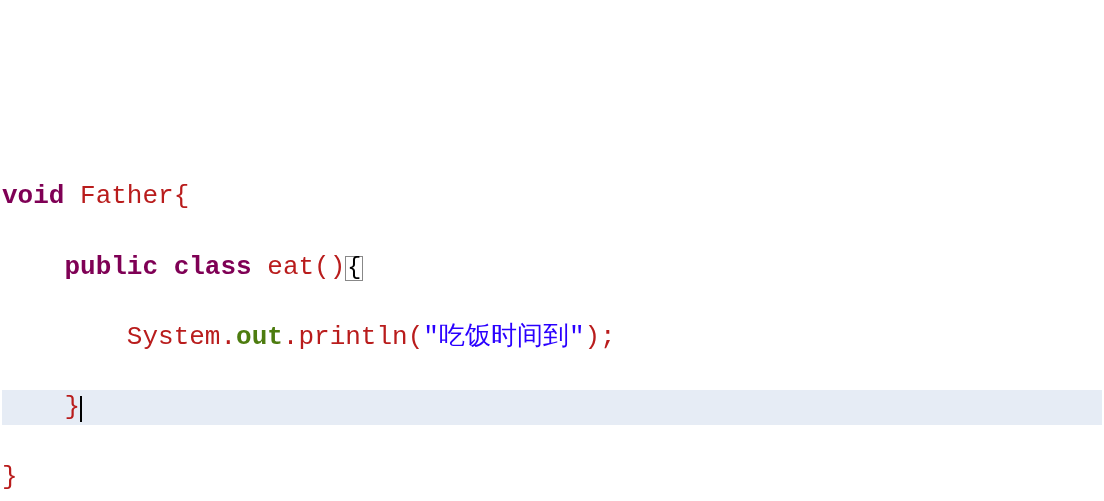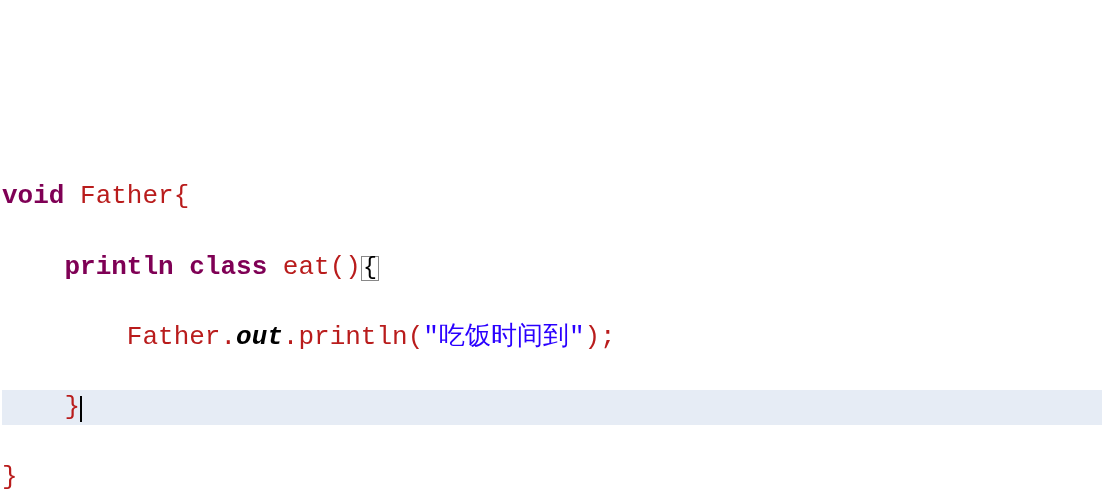--- a/index.html
+++ b/index.html
@@ -23,22 +23,21 @@
       background: #e6ecf5;
     }
     .keyword {
       color: #7f0055;
       font-weight: bold;
     }
     .plain {
       color: #b91c1c;
     }
     .field {
-      color: #000000;
-      font-style: italic;
+      color: #4d7c0f;
       font-weight: bold;
     }
     .string {
       color: #2a00ff;
     }
     .cursor-bracket {
       display: inline-block;
       border: 1px solid #888;
       padding: 0 1px;
       font-size: 0.9em;
@@ -51,22 +50,22 @@
       vertical-align: text-bottom;
     }
   </style>
 </head>
 <body>
 
 
 
 <div class="code-block">
 <span class="line"><span class="keyword">void</span><span class="plain"> Father{</span></span>
-<span class="line"><span class="plain">    </span><span class="keyword">println</span><span class="plain"> </span><span class="keyword">class</span><span class="plain"> eat()</span><span class="cursor-bracket">{</span></span>
-<span class="line"><span class="plain">        Father.</span><span class="field">out</span><span class="plain">.println(</span><span class="string">"吃饭时间到"</span><span class="plain">);</span></span>
+<span class="line"><span class="plain">    </span><span class="keyword">public</span><span class="plain"> </span><span class="keyword">class</span><span class="plain"> eat()</span><span class="cursor-bracket">{</span></span>
+<span class="line"><span class="plain">        System.</span><span class="field">out</span><span class="plain">.println(</span><span class="string">"吃饭时间到"</span><span class="plain">);</span></span>
 <span class="line highlighted"><span class="plain">    }</span><span class="texcursor"></span></span>
 <span class="line"><span class="plain">}</span></span>
 
 
 
 
 
 
 
 

